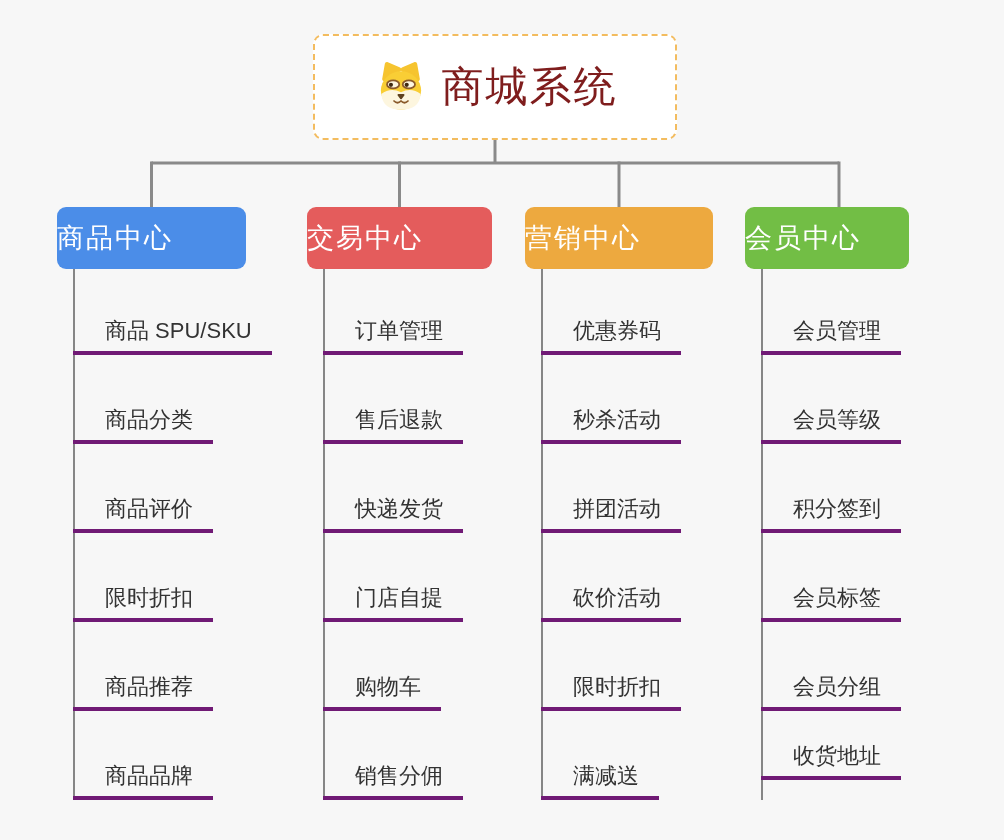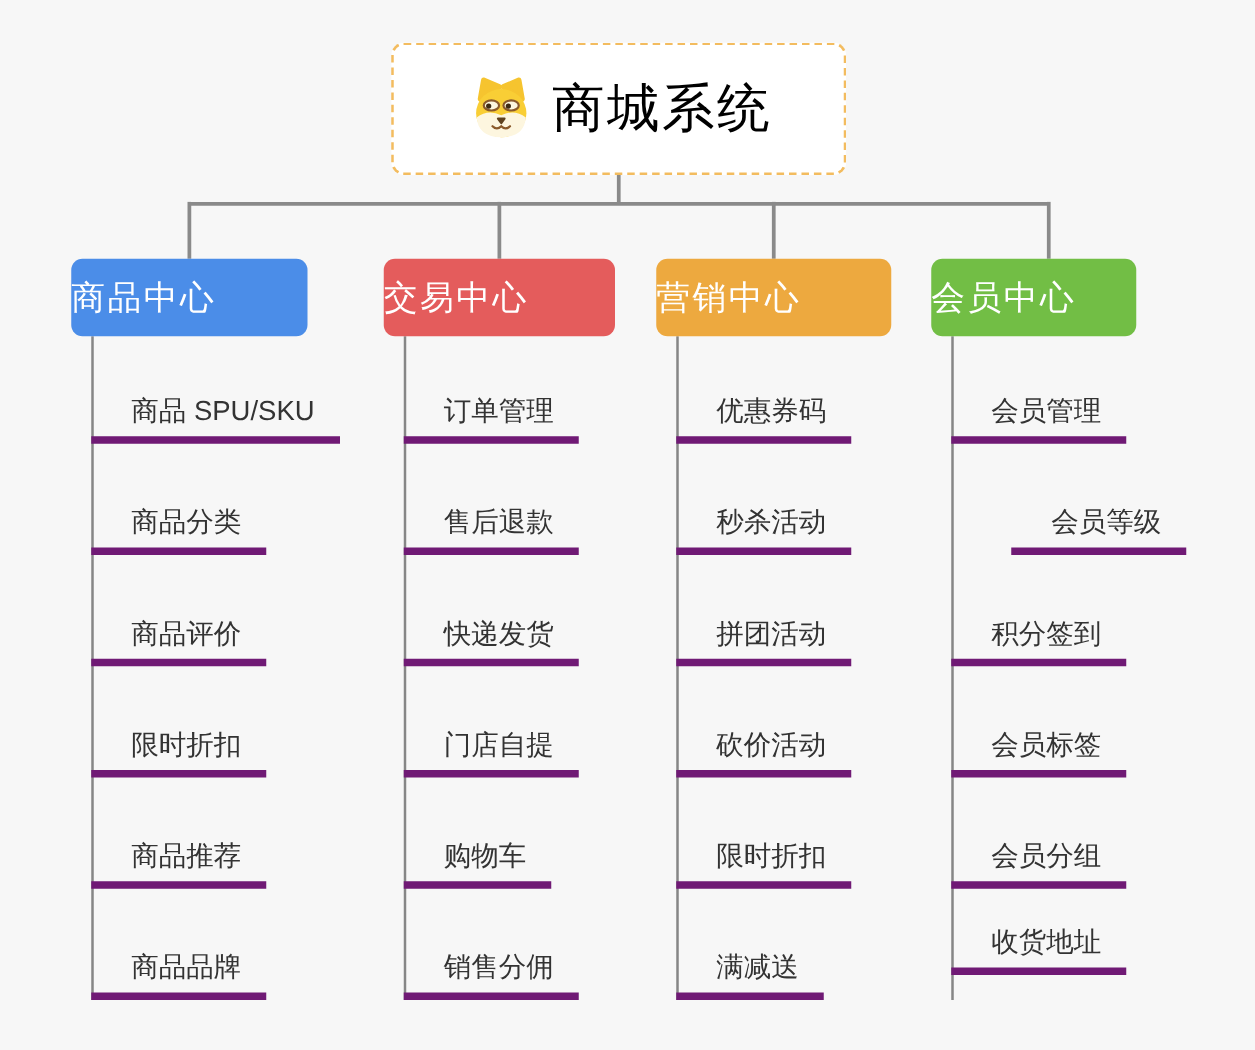--- a/index.html
+++ b/index.html
@@ -65,21 +65,21 @@
     cursor: pointer;
     white-space: nowrap;
   }
   .topic-item {
     position: absolute;
     height: 44px;
     box-sizing: border-box;
     display: flex;
     align-items: flex-end;
     padding: 0 20px 5px 32px;
-    border-bottom: 6px solid #701a75;
+    border-bottom: 4px solid #701a75;
     font-size: 22px;
     color: #333333;
     white-space: nowrap;
     z-index: 1;
     cursor: pointer;
   }
 </style>
 </head>
 <body>
 
@@ -106,21 +106,21 @@
         <ellipse cx="32" cy="36" rx="23" ry="22" fill="#F9CE35"></ellipse>
         <path d="M9.5 40 Q 20 32 32 38 Q 44 32 54.5 40 Q 53 58 32 58 Q 11 58 9.5 40 Z" fill="#FDF6DF"></path>
         <ellipse cx="23" cy="29" rx="7" ry="4.6" fill="#FDF6DF" stroke="#8A5A2B" stroke-width="2"></ellipse>
         <circle cx="20.5" cy="29.5" r="2.4" fill="#3F2A12"></circle>
         <ellipse cx="41" cy="29" rx="7" ry="4.6" fill="#FDF6DF" stroke="#8A5A2B" stroke-width="2"></ellipse>
         <circle cx="38.5" cy="29.5" r="2.4" fill="#3F2A12"></circle>
         <path d="M29 41 h6 l-3 4 z" fill="#5F421F" stroke="#5F421F" stroke-width="2" stroke-linejoin="round"></path>
         <path d="M24 48 Q 28 52 32 48 Q 36 52 40 48" fill="none" stroke="#8A5A2B" stroke-width="2" stroke-linecap="round"></path>
       </svg>
     </span>
-    <span class="root-title" style="color: #000000;">商城系统</span>
+    <span class="root-title" style="color: #7f1d1d;">商城系统</span>
   </div>
 
   <div id="branches">
       <div class="branch-node" style="left: 57px; width: 189px; background: rgb(75, 141, 232);">
         <span>商品中心</span>
       </div>
       <div class="topic-item" style="left: 73px; top: 311px;">商品 SPU/SKU</div>
       <div class="topic-item" style="left: 73px; top: 400px;">商品分类</div>
       <div class="topic-item" style="left: 73px; top: 489px;">商品评价</div>
       <div class="topic-item" style="left: 73px; top: 578px;">限时折扣</div>
@@ -141,20 +141,20 @@
       <div class="topic-item" style="left: 541px; top: 311px;">优惠券码</div>
       <div class="topic-item" style="left: 541px; top: 400px;">秒杀活动</div>
       <div class="topic-item" style="left: 541px; top: 489px;">拼团活动</div>
       <div class="topic-item" style="left: 541px; top: 578px;">砍价活动</div>
       <div class="topic-item" style="left: 541px; top: 667px;">限时折扣</div>
       <div class="topic-item" style="left: 541px; top: 756px;">满减送</div>
       <div class="branch-node" style="left: 745px; width: 164px; background: rgb(114, 190, 69);">
         <span>会员中心</span>
       </div>
       <div class="topic-item" style="left: 761px; top: 311px;">会员管理</div>
-      <div class="topic-item" style="left: 761px; top: 400px; margin-left: 48px;">会员等级</div>
+      <div class="topic-item" style="left: 761px; top: 400px;">会员等级</div>
       <div class="topic-item" style="left: 761px; top: 489px;">积分签到</div>
       <div class="topic-item" style="left: 761px; top: 578px;">会员标签</div>
       <div class="topic-item" style="left: 761px; top: 667px;">会员分组</div>
       <div class="topic-item" style="left: 761px; top: 736px;">收货地址</div>
     </div>
 
 </div>
 
 </body></html>

